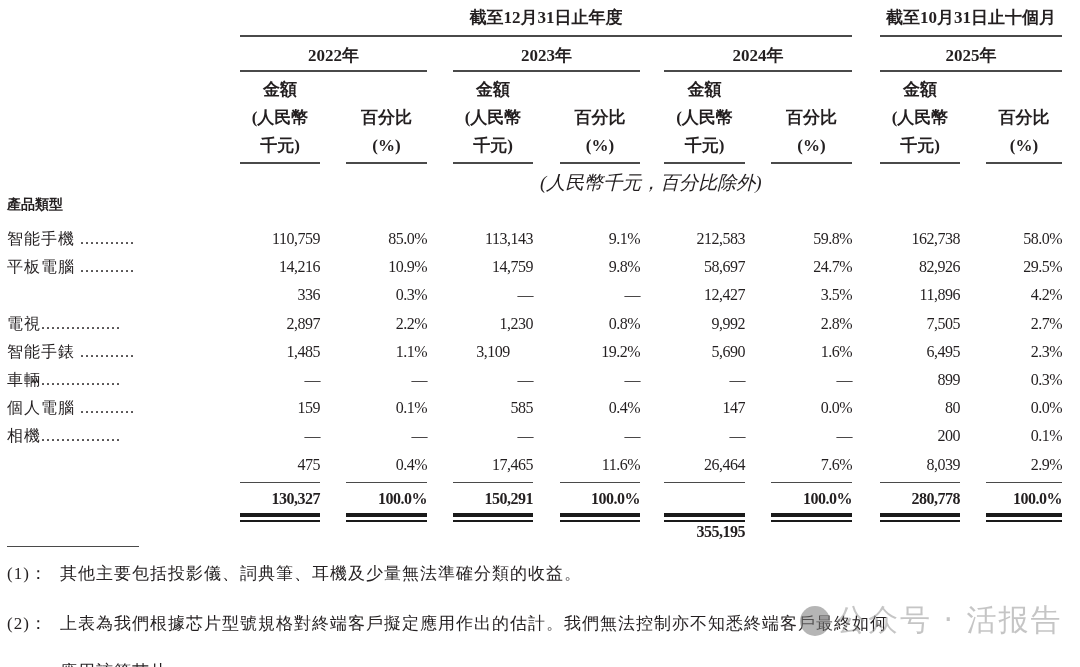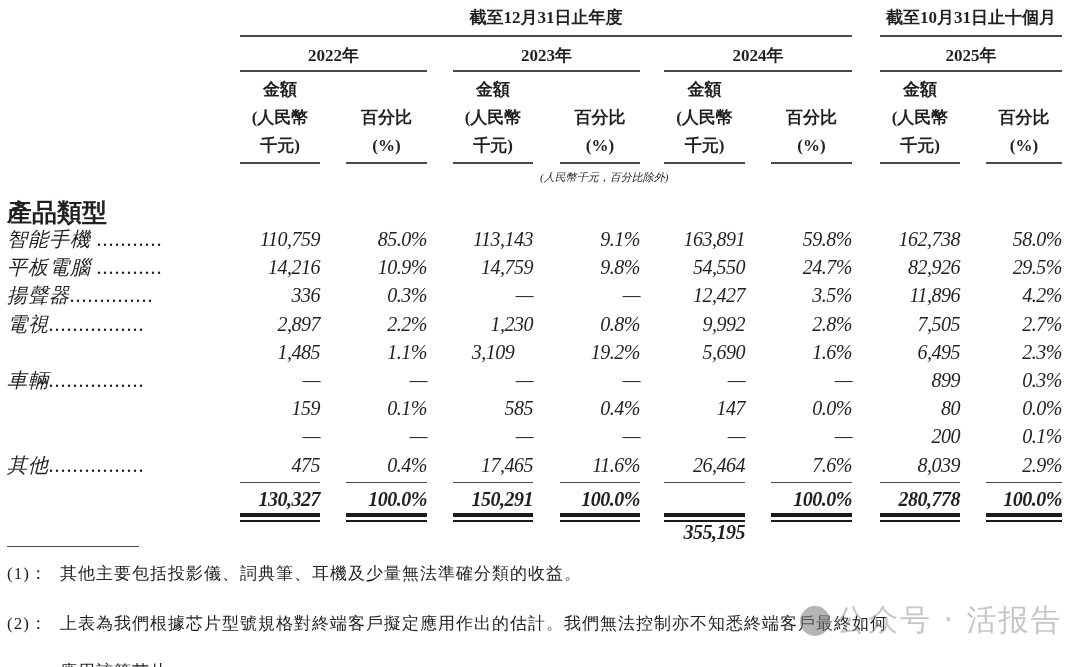--- a/index.html
+++ b/index.html
@@ -2,26 +2,26 @@
 <html><head>
 <meta charset="utf-8">
 <style>
   html, body { margin:0; padding:0; background:#ffffff; }
   body { width:1080px; height:667px; position:relative; overflow:hidden;
          font-family:"Liberation Serif","DejaVu Serif",serif; color:#231f20; }
   .abs { position:absolute; }
   .hdr { font-weight:bold; font-size:17px; text-align:center; white-space:nowrap; }
   .line { position:absolute; background:#4a4a4a; height:2px; }
   .sub { font-weight:bold; font-size:17px; text-align:center; line-height:28px; white-space:nowrap; }
-  .note { font-style:italic; font-size:11px; white-space:nowrap; }
-  .row { position:absolute; left:0; width:1060px; height:28px; font-size:20px; line-height:28px;font-style:italic; }
+  .note { font-style:italic; font-size:19px; white-space:nowrap; }
+  .row { position:absolute; left:0; width:1060px; height:28px; font-size:16px; line-height:28px; }
   .label { position:absolute; left:7px; top:0; white-space:nowrap; letter-spacing:1px; }
   .cell { position:absolute; top:0; text-align:right; white-space:nowrap; letter-spacing:-0.5px; }
   .total { font-weight:bold; }
-  .sechead { font-weight:bold; font-size:25px; }
+  .sechead { font-weight:bold; font-size:14px; }
   .dbl1 { position:absolute; height:4px; background:#1a1a1a; }
   .dbl2 { position:absolute; height:2px; background:#1a1a1a; }
   .fn { position:absolute; font-size:17px; white-space:nowrap; letter-spacing:1px; }
   .wm { position:absolute; font-family:"DejaVu Sans",sans-serif; font-size:30px; color:rgba(150,150,150,0.55); white-space:nowrap; letter-spacing:2px; }
   .wm-icon { position:absolute; width:30px; height:30px; border-radius:50%; background:rgba(120,120,120,0.55); }
 </style>
 </head>
 <body>
 
 <div class="abs hdr" style="left:240px; width:612px; top:6px;">截至12月31日止年度</div>
@@ -89,38 +89,37 @@
 
 <div class="abs sechead" style="left:7px; top:196px;">產品類型</div>
 
 <div id="rows">
     <div class="row" style="top: 225px;">
       <span class="label">智能手機 ...........</span>
       <span class="cell" style="left: 240px; width: 80px;">110,759</span>
       <span class="cell" style="left: 346px; width: 81px;">85.0%</span>
       <span class="cell" style="left: 453px; width: 80px;">113,143</span>
       <span class="cell" style="left: 560px; width: 80px;">9.1%</span>
-      <span class="cell" style="left: 664px; width: 81px;">163,891</span>
+      <span class="cell" style="left: 664px; width: 81px;">212,583</span>
       <span class="cell" style="left: 771px; width: 81px;">59.8%</span>
       <span class="cell" style="left: 880px; width: 80px;">162,738</span>
       <span class="cell" style="left: 986px; width: 76px;">58.0%</span>
     </div>
     <div class="row" style="top: 253.2px;">
       <span class="label">平板電腦 ...........</span>
       <span class="cell" style="left: 240px; width: 80px;">14,216</span>
       <span class="cell" style="left: 346px; width: 81px;">10.9%</span>
       <span class="cell" style="left: 453px; width: 80px;">14,759</span>
       <span class="cell" style="left: 560px; width: 80px;">9.8%</span>
-      <span class="cell" style="left: 664px; width: 81px;">54,550</span>
+      <span class="cell" style="left: 664px; width: 81px;">58,697</span>
       <span class="cell" style="left: 771px; width: 81px;">24.7%</span>
       <span class="cell" style="left: 880px; width: 80px;">82,926</span>
       <span class="cell" style="left: 986px; width: 76px;">29.5%</span>
     </div>
     <div class="row" style="top: 281.4px;">
-      <span class="label">揚聲器..............</span>
       <span class="cell" style="left: 240px; width: 80px;">336</span>
       <span class="cell" style="left: 346px; width: 81px;">0.3%</span>
       <span class="cell" style="left: 453px; width: 80px;">—</span>
       <span class="cell" style="left: 560px; width: 80px;">—</span>
       <span class="cell" style="left: 664px; width: 81px;">12,427</span>
       <span class="cell" style="left: 771px; width: 81px;">3.5%</span>
       <span class="cell" style="left: 880px; width: 80px;">11,896</span>
       <span class="cell" style="left: 986px; width: 76px;">4.2%</span>
     </div>
     <div class="row" style="top: 309.6px;">
@@ -128,20 +127,21 @@
       <span class="cell" style="left: 240px; width: 80px;">2,897</span>
       <span class="cell" style="left: 346px; width: 81px;">2.2%</span>
       <span class="cell" style="left: 453px; width: 80px;">1,230</span>
       <span class="cell" style="left: 560px; width: 80px;">0.8%</span>
       <span class="cell" style="left: 664px; width: 81px;">9,992</span>
       <span class="cell" style="left: 771px; width: 81px;">2.8%</span>
       <span class="cell" style="left: 880px; width: 80px;">7,505</span>
       <span class="cell" style="left: 986px; width: 76px;">2.7%</span>
     </div>
     <div class="row" style="top: 337.8px;">
+      <span class="label">智能手錶 ...........</span>
       <span class="cell" style="left: 240px; width: 80px;">1,485</span>
       <span class="cell" style="left: 346px; width: 81px;">1.1%</span>
       <span class="cell" style="left: 453px; width: 80px; text-align: center;">3,109</span>
       <span class="cell" style="left: 560px; width: 80px;">19.2%</span>
       <span class="cell" style="left: 664px; width: 81px;">5,690</span>
       <span class="cell" style="left: 771px; width: 81px;">1.6%</span>
       <span class="cell" style="left: 880px; width: 80px;">6,495</span>
       <span class="cell" style="left: 986px; width: 76px;">2.3%</span>
     </div>
     <div class="row" style="top: 366px;">
@@ -149,41 +149,42 @@
       <span class="cell" style="left: 240px; width: 80px;">—</span>
       <span class="cell" style="left: 346px; width: 81px;">—</span>
       <span class="cell" style="left: 453px; width: 80px;">—</span>
       <span class="cell" style="left: 560px; width: 80px;">—</span>
       <span class="cell" style="left: 664px; width: 81px;">—</span>
       <span class="cell" style="left: 771px; width: 81px;">—</span>
       <span class="cell" style="left: 880px; width: 80px;">899</span>
       <span class="cell" style="left: 986px; width: 76px;">0.3%</span>
     </div>
     <div class="row" style="top: 394.2px;">
+      <span class="label">個人電腦 ...........</span>
       <span class="cell" style="left: 240px; width: 80px;">159</span>
       <span class="cell" style="left: 346px; width: 81px;">0.1%</span>
       <span class="cell" style="left: 453px; width: 80px;">585</span>
       <span class="cell" style="left: 560px; width: 80px;">0.4%</span>
       <span class="cell" style="left: 664px; width: 81px;">147</span>
       <span class="cell" style="left: 771px; width: 81px;">0.0%</span>
       <span class="cell" style="left: 880px; width: 80px;">80</span>
       <span class="cell" style="left: 986px; width: 76px;">0.0%</span>
     </div>
     <div class="row" style="top: 422.4px;">
+      <span class="label">相機................</span>
       <span class="cell" style="left: 240px; width: 80px;">—</span>
       <span class="cell" style="left: 346px; width: 81px;">—</span>
       <span class="cell" style="left: 453px; width: 80px;">—</span>
       <span class="cell" style="left: 560px; width: 80px;">—</span>
       <span class="cell" style="left: 664px; width: 81px;">—</span>
       <span class="cell" style="left: 771px; width: 81px;">—</span>
       <span class="cell" style="left: 880px; width: 80px;">200</span>
       <span class="cell" style="left: 986px; width: 76px;">0.1%</span>
     </div>
     <div class="row" style="top: 450.6px;">
-      <span class="label">其他................</span>
       <span class="cell" style="left: 240px; width: 80px;">475</span>
       <span class="cell" style="left: 346px; width: 81px;">0.4%</span>
       <span class="cell" style="left: 453px; width: 80px;">17,465</span>
       <span class="cell" style="left: 560px; width: 80px;">11.6%</span>
       <span class="cell" style="left: 664px; width: 81px;">26,464</span>
       <span class="cell" style="left: 771px; width: 81px;">7.6%</span>
       <span class="cell" style="left: 880px; width: 80px;">8,039</span>
       <span class="cell" style="left: 986px; width: 76px;">2.9%</span>
     </div>
   </div>

